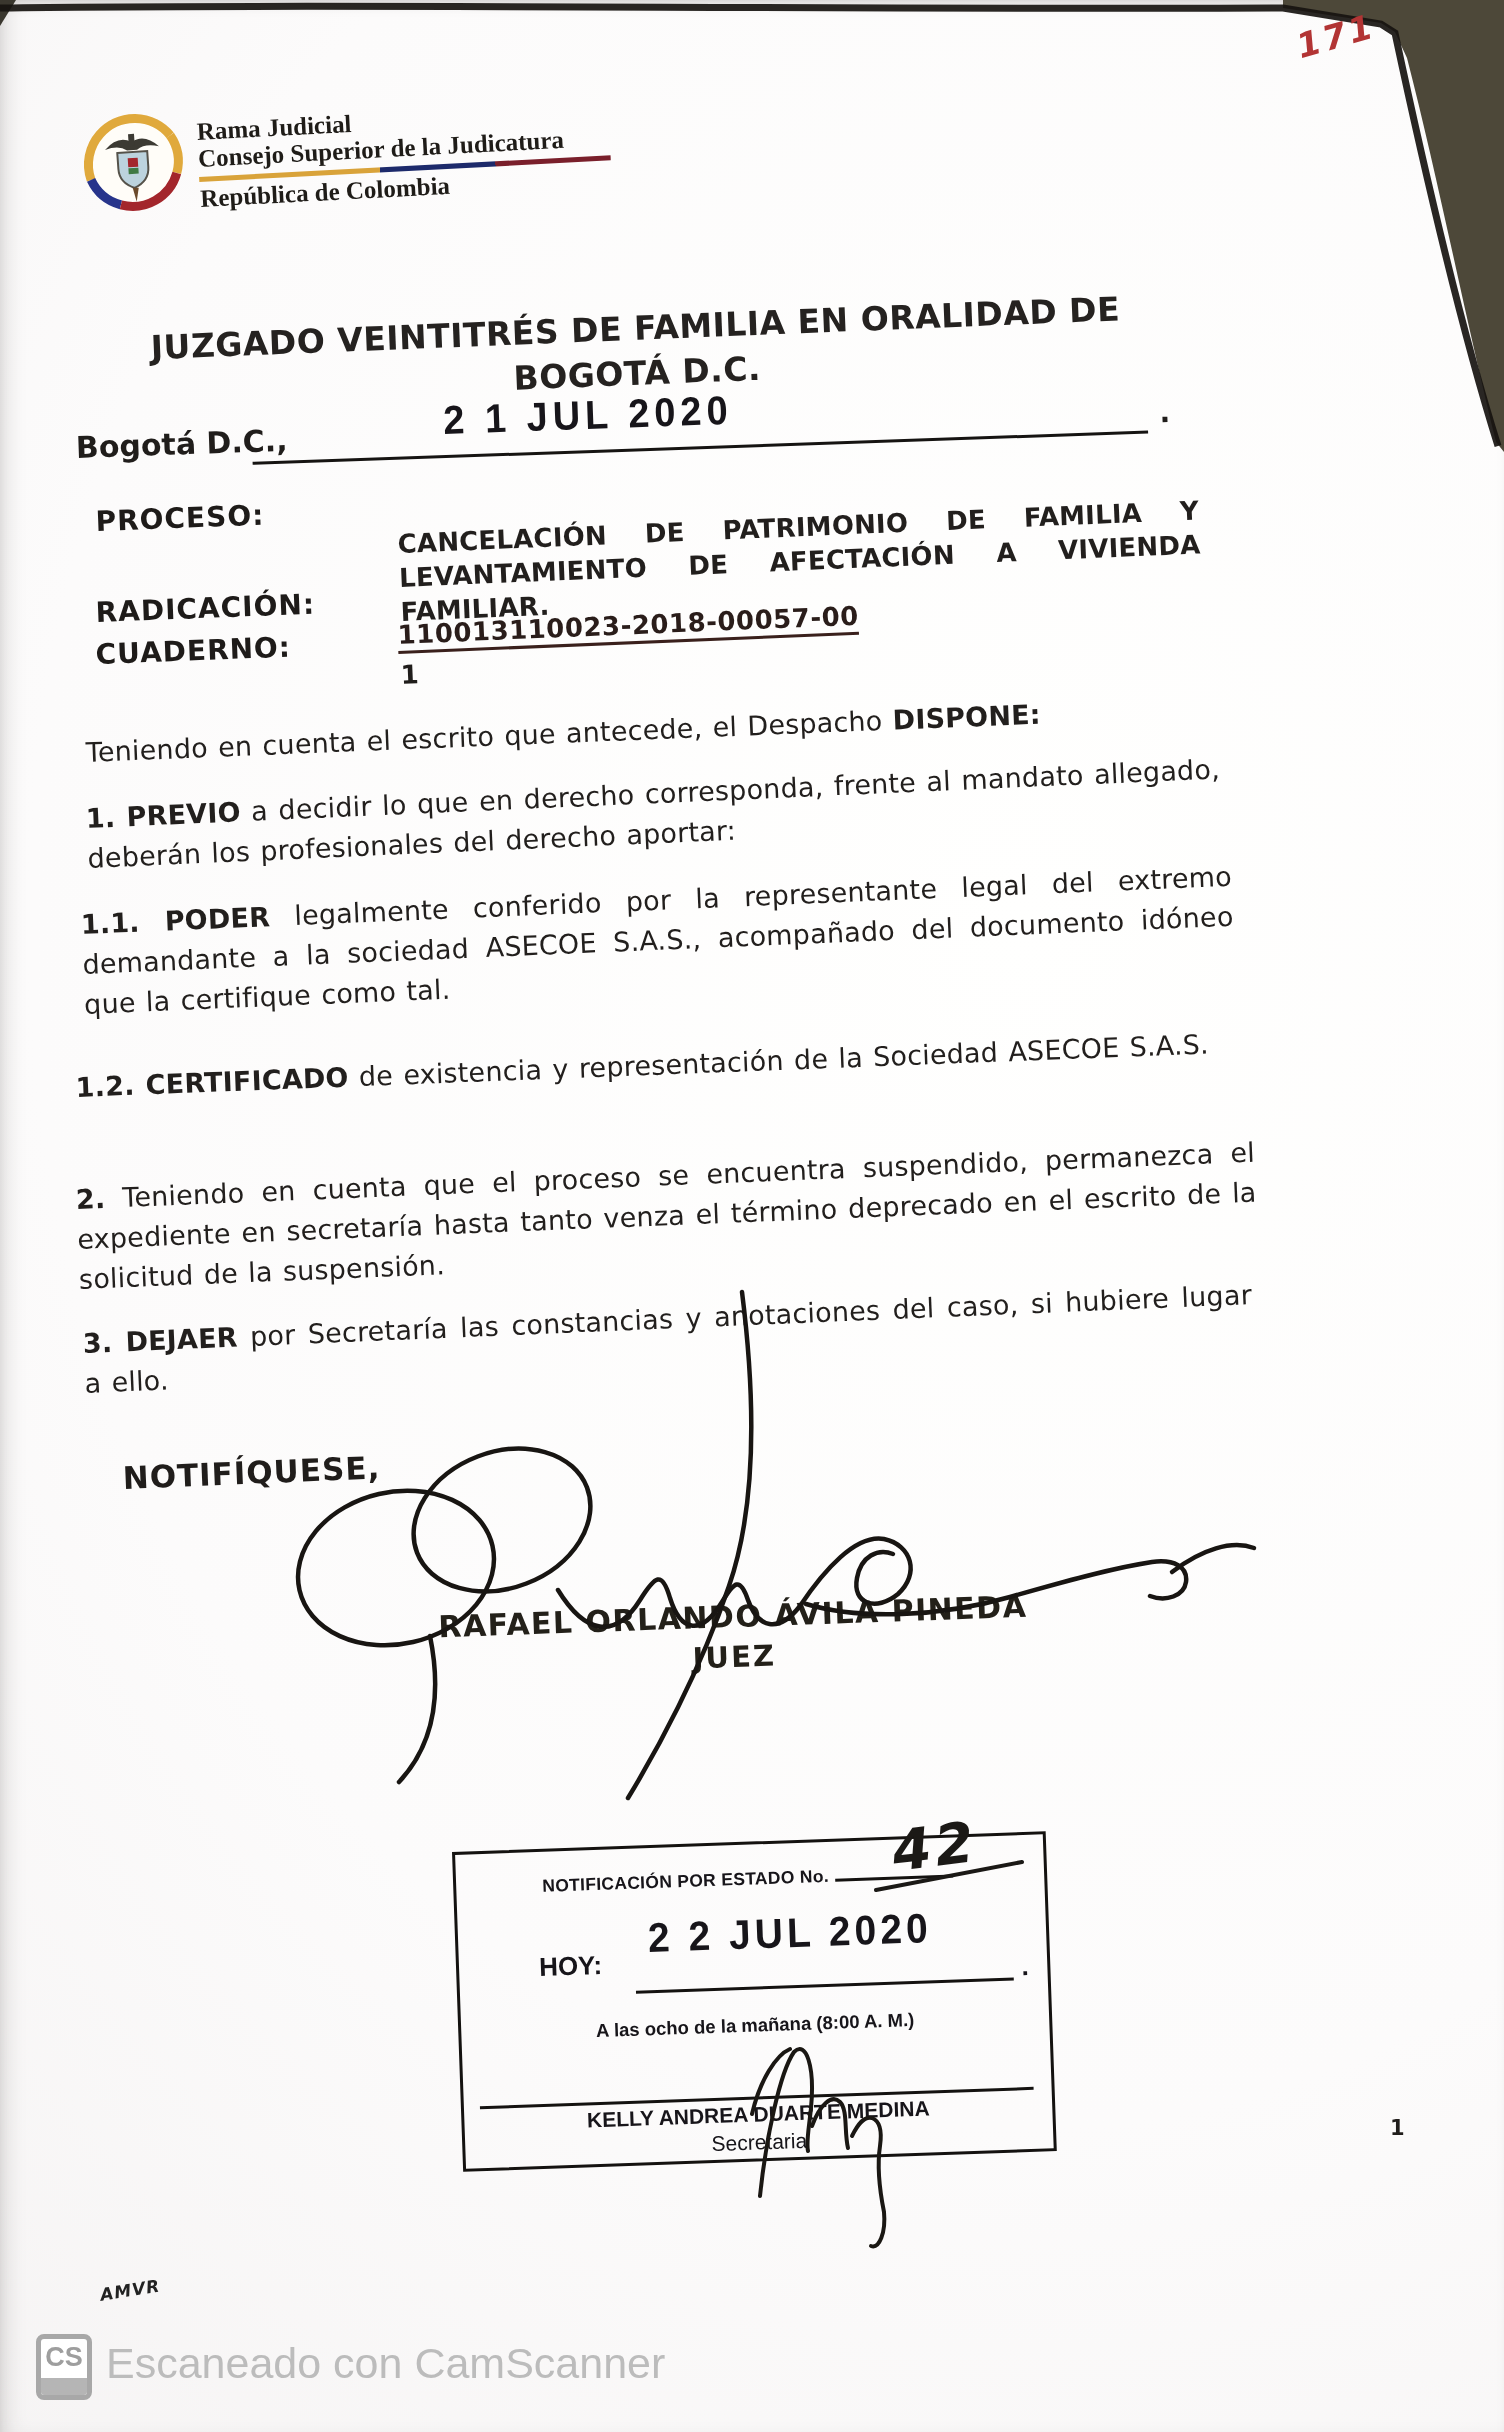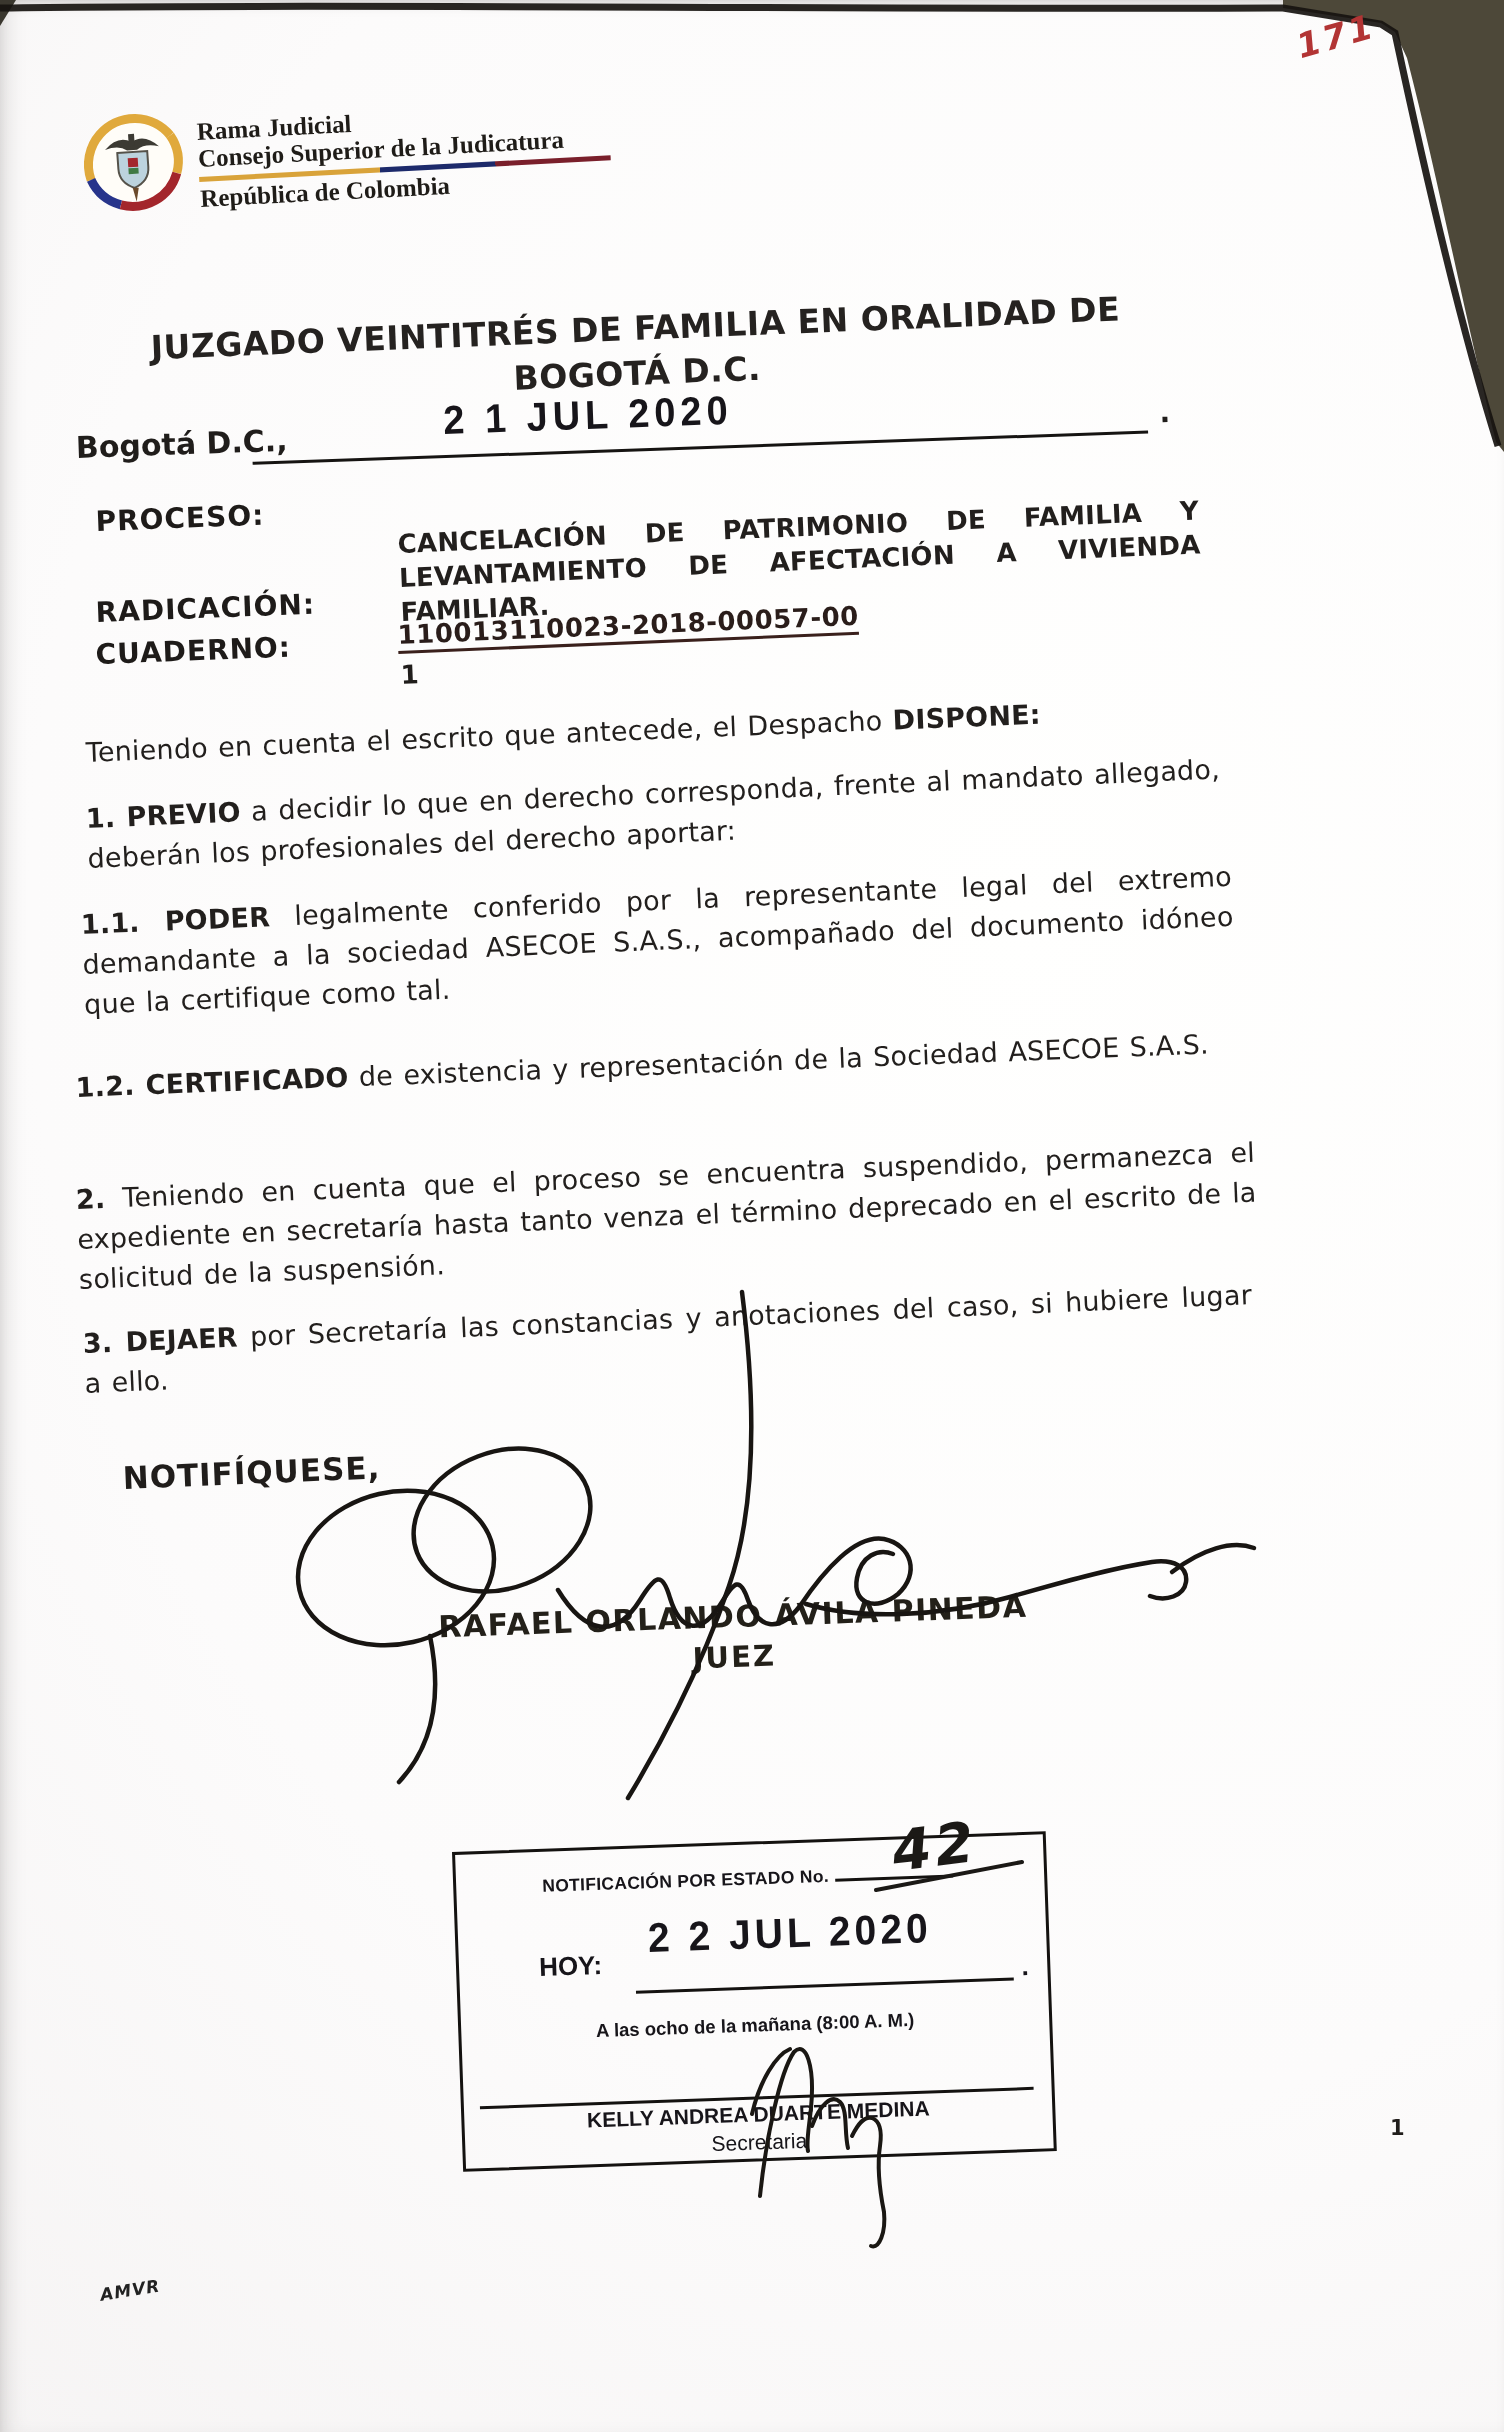--- a/index.html
+++ b/index.html
@@ -141,14 +141,21 @@
       <path d="M760,2196 C766,2138 780,2072 794,2052 C806,2040 815,2066 811,2108 C809,2128 806,2142 808,2151"></path>
       <path d="M812,2126 C820,2104 832,2094 840,2102 C848,2110 844,2132 848,2148"></path>
       <path d="M852,2136 C858,2124 864,2116 872,2118 C880,2121 882,2132 880,2146 C877,2166 880,2192 884,2212 C886,2233 879,2249 871,2246"></path>
     </g>
     <path d="M876,1890 L1022,1862" stroke="#1b1916" stroke-width="4" fill="none" stroke-linecap="round"></path>
   </svg>
 
   <div class="abs b ink" style="left:1390px;top:2116px;z-index:2;font-size:21px;">1</div>
   <div class="abs" style="left:100px;top:2280px;z-index:2;font-size:17px;font-weight:bold;font-style:italic;color:#222;transform:rotate(-9deg);letter-spacing:1px;">AMVR</div>
 
+  <div class="abs" style="left:36px;top:2334px;z-index:2;display:flex;align-items:flex-start;">
+    <div style="width:46px;height:56px;border:5px solid #a8a8a8;border-radius:8px;background:#ffffff;position:relative;overflow:hidden;">
+      <div style="text-align:center;font-size:27px;font-weight:bold;color:#9e9e9e;font-family:'Liberation Sans',sans-serif;line-height:36px;">CS</div>
+      <div style="position:absolute;left:0;right:0;bottom:0;height:17px;background:#b5b5b5;"></div>
+    </div>
+    <div style="margin-left:14px;font-family:'Liberation Sans',sans-serif;font-size:43px;color:#bcbcbc;line-height:58px;">Escaneado con CamScanner</div>
+  </div>
 
 </div>
 
 </body></html>

